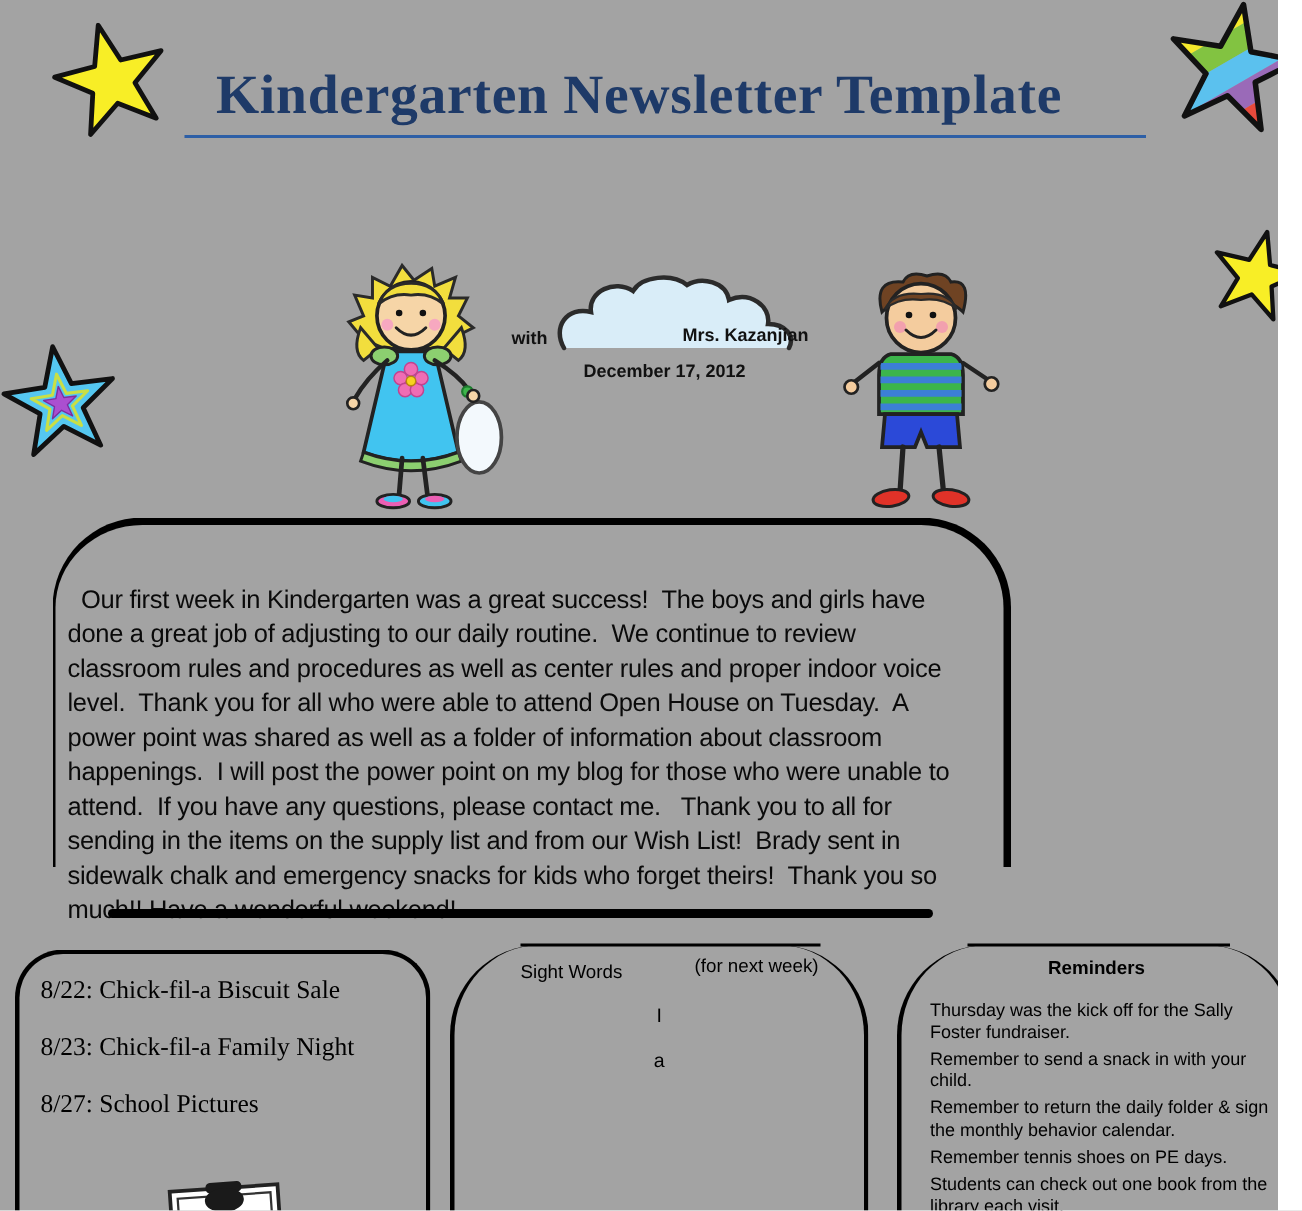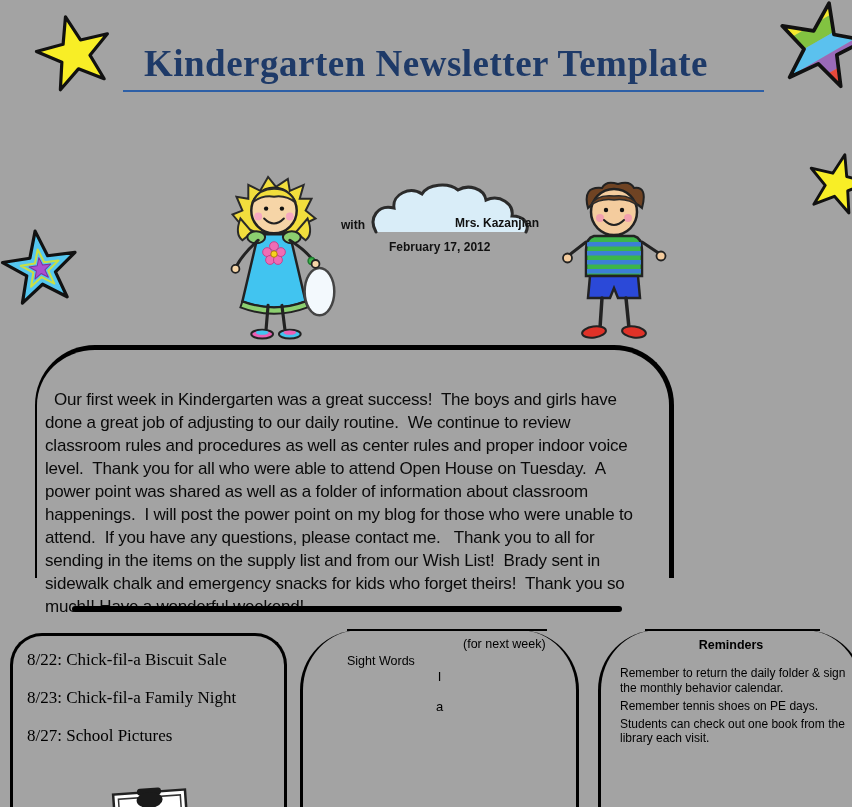--- a/index.html
+++ b/index.html
@@ -29,21 +29,21 @@
              border:3px solid #000;border-bottom:none;border-radius:32px 32px 0 0;}
   .dates-title{width:100%;text-align:center;margin-top:10px;
                font-family:"Liberation Serif",serif;font-weight:bold;font-size:27px;}
   .dates-items{margin:14px 0 0 14px;font-family:"Liberation Serif",serif;font-size:17px;}
   .dates-item{margin-bottom:18px;}
 
   
   .mid-box{left:300px;top:630px;width:273px;height:200px;
            border:3px solid #000;border-top:none;border-radius:60px 60px 0 0;}
   .mid-top-line{left:347px;top:629px;width:200px;height:2px;background:#000;}
-  .sw-title{position:absolute;left:44px;top:24px;font-size:12.5px;}
+  .sw-title{position:absolute;left:44px;top:11px;font-size:12.5px;}
   .sw-subtitle{position:absolute;left:160px;top:7px;font-size:12.5px;}
   .sw-words{position:absolute;left:0;right:0;top:32px;text-align:center;font-size:13px;line-height:30px;}
 
   
   .right-box{left:598px;top:630px;width:260px;height:200px;
              border:3px solid #000;border-top:none;border-radius:60px 60px 0 0;}
   .right-top-line{left:645px;top:629px;width:175px;height:2px;background:#000;}
   .rem-title{position:absolute;left:0;right:0;top:8px;text-align:center;font-weight:bold;font-size:12.5px;}
   .rem-items{position:absolute;left:19px;top:36px;width:226px;font-size:12px;line-height:14.6px;}
   .rem-item{margin-bottom:3.5px;}
@@ -125,21 +125,21 @@
     <ellipse cx="78" cy="161" rx="11" ry="4.5" fill="#41c4f0" stroke="#222" stroke-width="2"></ellipse>
     <ellipse cx="78" cy="159.5" rx="6.5" ry="2.2" fill="#ec5fb4"></ellipse>
   </svg>
 
   <svg class="abs" style="left:366px;top:180px;" width="168" height="54" viewBox="0 0 168 54">
     <path d="M10,52 C2,38 12,24 28,28 C26,14 44,6 56,14 C62,4 82,2 92,10 C102,4 118,8 120,20 C134,14 148,24 146,36 C158,36 164,44 160,52" fill="#d9edf8" stroke="#2b2b2b" stroke-width="3" stroke-linecap="round"></path>
   </svg>
 
   <span class="abs banner-label" style="left:341px;top:218px;">with</span>
   <span class="abs banner-label" style="left:455px;top:216px;">Mrs. Kazanjian</span>
-  <span class="abs banner-label" style="left:389px;top:240px;">February 17, 2012</span>
+  <span class="abs banner-label" style="left:389px;top:240px;">December 17, 2012</span>
 
   <svg class="abs" style="left:562px;top:180px;" width="105" height="162" viewBox="0 0 105 162">
     <path d="M26,28 Q20,6 40,8 Q44,0 56,4 Q68,0 72,8 Q86,6 80,28 Q70,18 52,20 Q36,18 26,28 Z" fill="#6f4323" stroke="#222" stroke-width="2"></path>
     <circle cx="52" cy="32" r="23" fill="#f4cc9e" stroke="#222" stroke-width="2.5"></circle>
     <path d="M28,26 Q34,14 52,16 Q70,14 76,26 Q66,18 52,20 Q38,18 28,26 Z" fill="#6f4323" stroke="#2a2a2a" stroke-width="1.5"></path>
     <circle cx="44" cy="30" r="2.2" fill="#111"></circle>
       <circle cx="60" cy="30" r="2.2" fill="#111"></circle>
     <circle cx="38" cy="38" r="4" fill="#f2a0ae"></circle>
       <circle cx="66" cy="38" r="4" fill="#f2a0ae"></circle>
     <path d="M42,40 Q52,50 62,40" fill="none" stroke="#222" stroke-width="2" stroke-linecap="round"></path>
@@ -184,19 +184,21 @@
     <div class="sw-words">
       <div>I</div>
       <div>a</div>
     </div>
   </div>
 
   <div class="abs right-top-line"></div>
   <div class="abs right-box">
     <div class="rem-title">Reminders</div>
     <div class="rem-items">
+      <div class="rem-item">Thursday was the kick off for the Sally Foster fundraiser.</div>
+      <div class="rem-item">Remember to send a snack in with your child.</div>
       <div class="rem-item">Remember to return the daily folder &amp; sign the monthly behavior calendar.</div>
       <div class="rem-item">Remember tennis shoes on PE days.</div>
       <div class="rem-item">Students can check out one book from the library each visit.</div>
     </div>
   </div>
 
 </div>
 
 </body></html>

